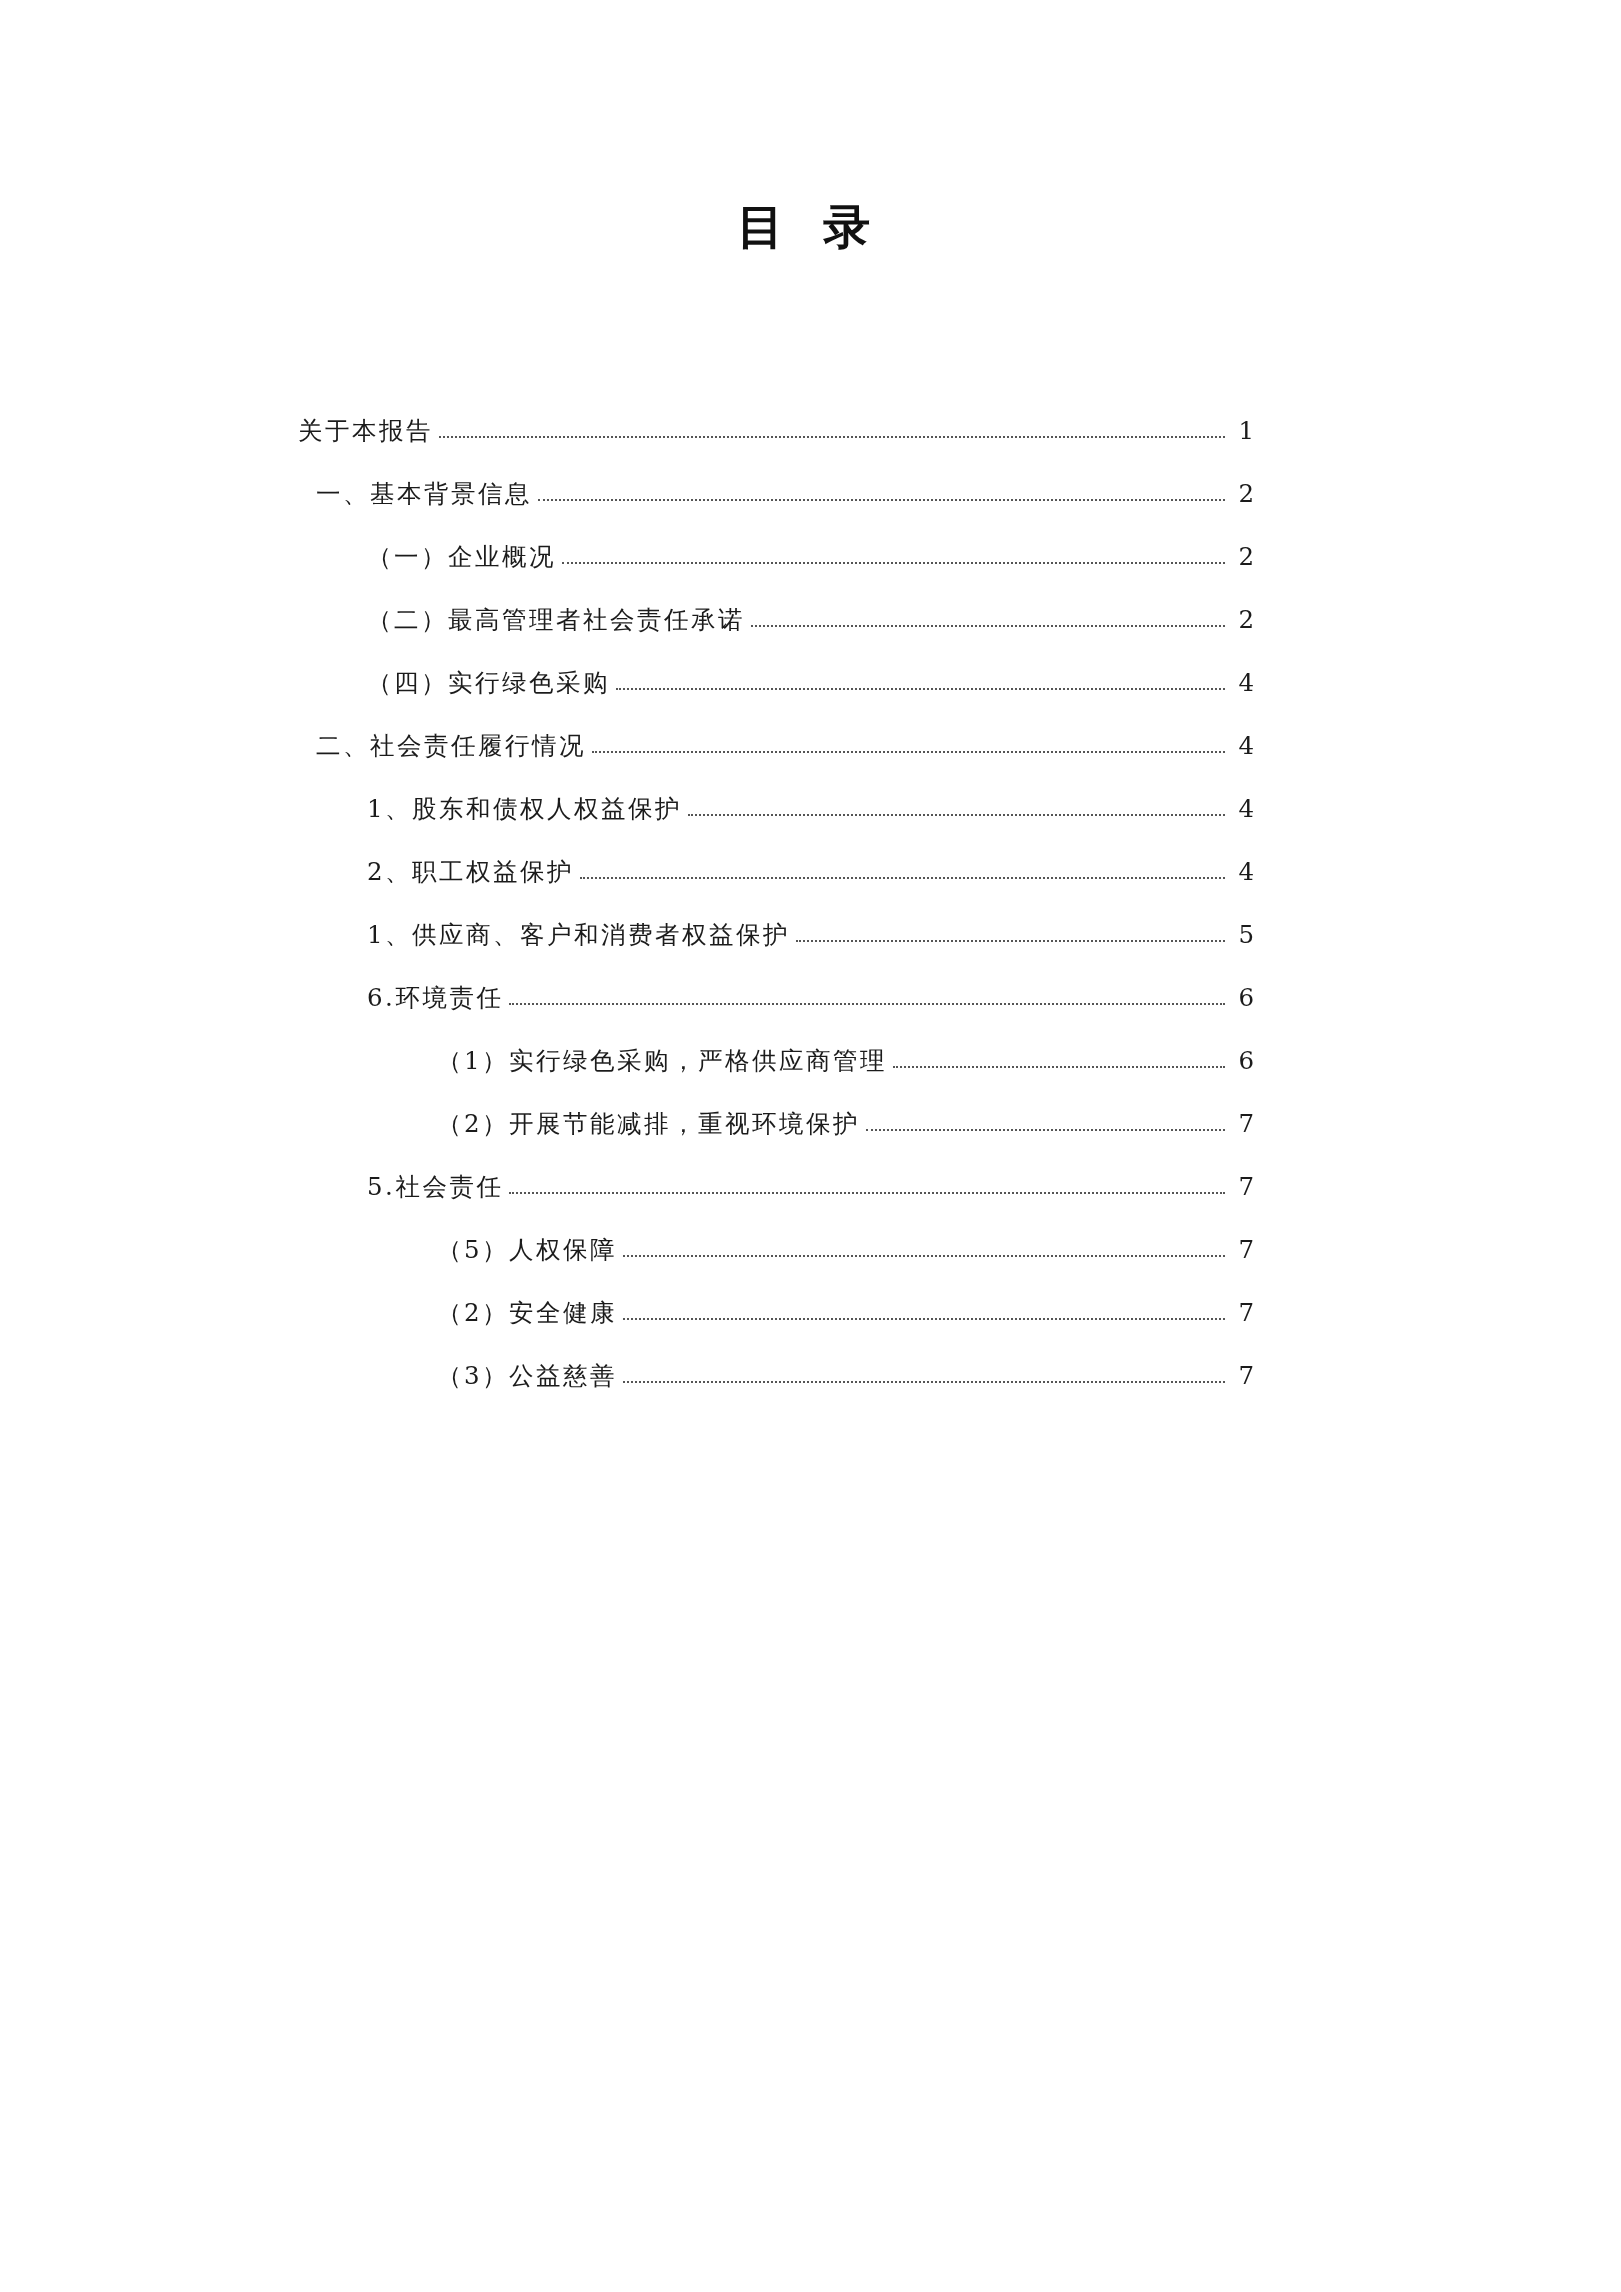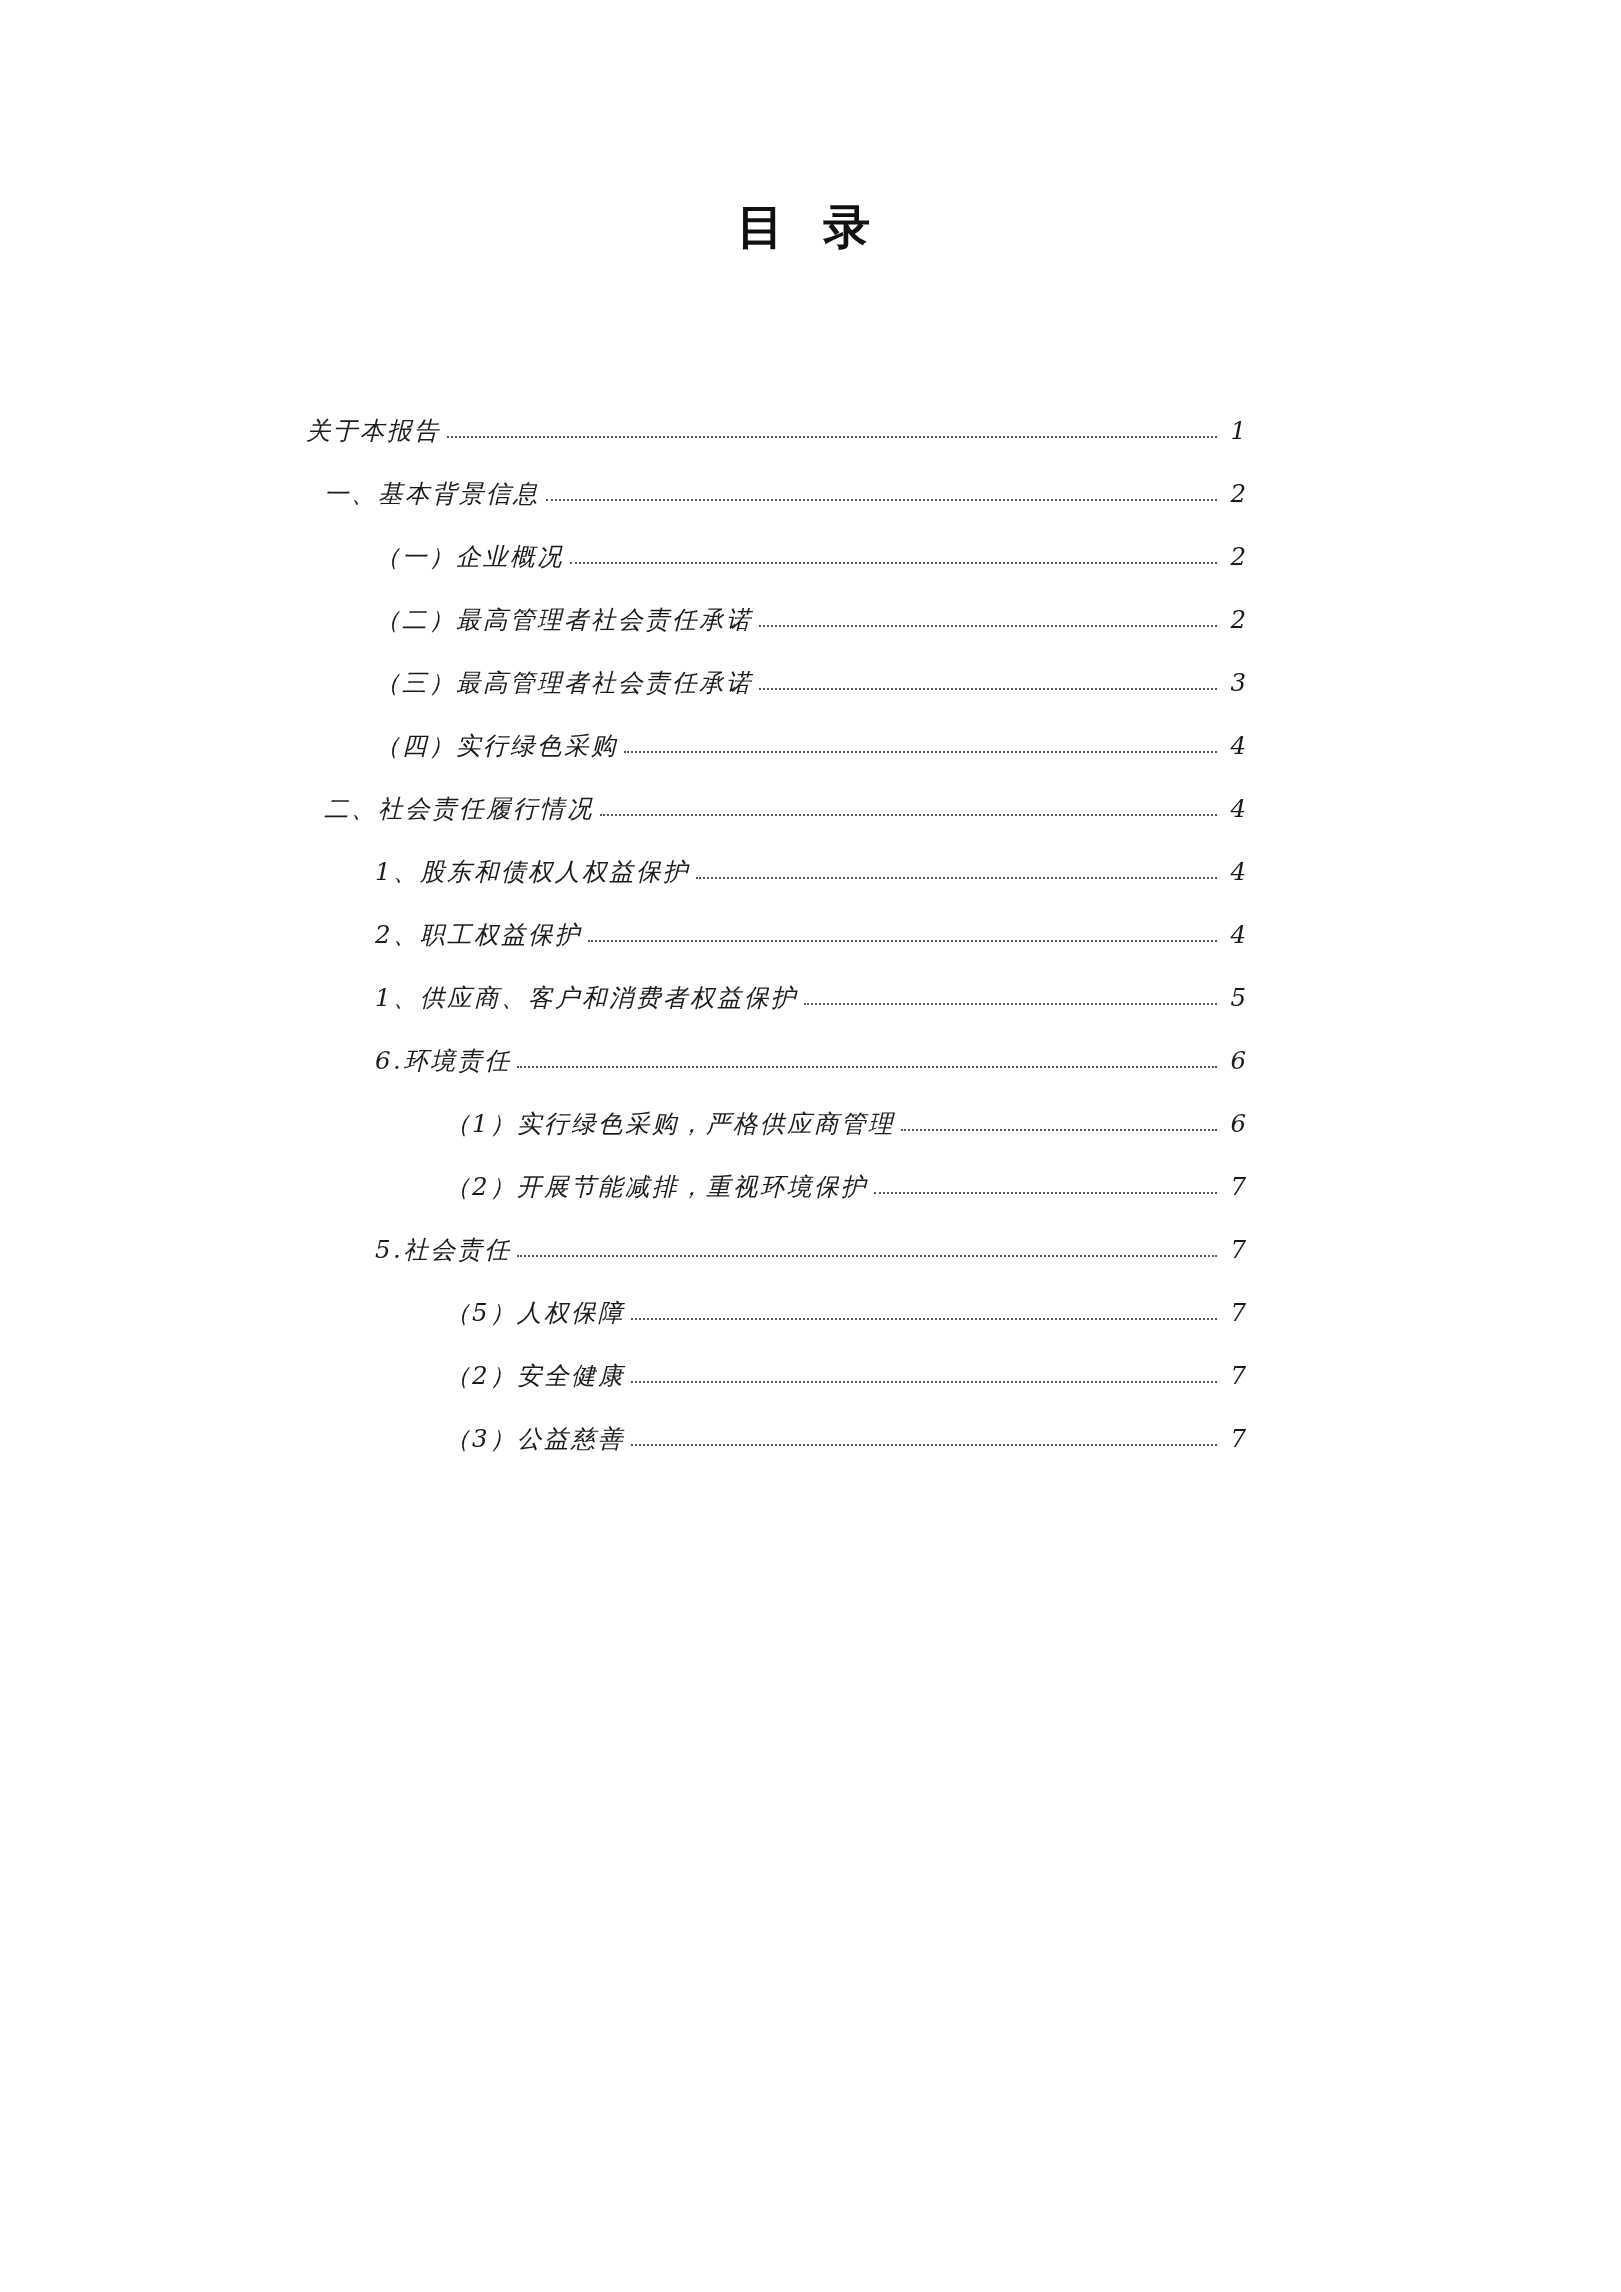--- a/index.html
+++ b/index.html
@@ -26,25 +26,24 @@
     text-align: center;
     font-size: 47px;
     font-weight: bold;
     letter-spacing: 13.7px;
     color: #111111;
     margin-top: 196px;
     margin-bottom: 0;
     font-family: Liberation Serif, serif;
   }
   .toc-list {
-    margin: 12px;
+    margin: 4px;
     padding: 0;
     list-style: none;
     margin-top: 127px;
-    font-style: italic;
   }
   .toc-entry {
     display: flex;
     align-items: flex-end;
     font-size: 24.5px;
     line-height: 1.0;
     color: #1b1b1b;
     margin: 0;
     padding: 0;
     height: 63px;
@@ -103,25 +102,20 @@
       <span class="leader"></span>
       <span class="pageno">2</span>
     </li>
 
     <li class="toc-entry lvl-2">
       <span class="label">（二）最高管理者社会责任承诺</span>
       <span class="leader"></span>
       <span class="pageno">2</span>
     </li>
 
-    <li class="toc-entry lvl-2">
-      <span class="label">（三）最高管理者社会责任承诺</span>
-      <span class="leader"></span>
-      <span class="pageno">3</span>
-    </li>
 
     <li class="toc-entry lvl-2">
       <span class="label">（四）实行绿色采购</span>
       <span class="leader"></span>
       <span class="pageno">4</span>
     </li>
 
     <li class="toc-entry lvl-0">
       <span class="label spaced">二、社会责任履行情况</span>
       <span class="leader"></span>

